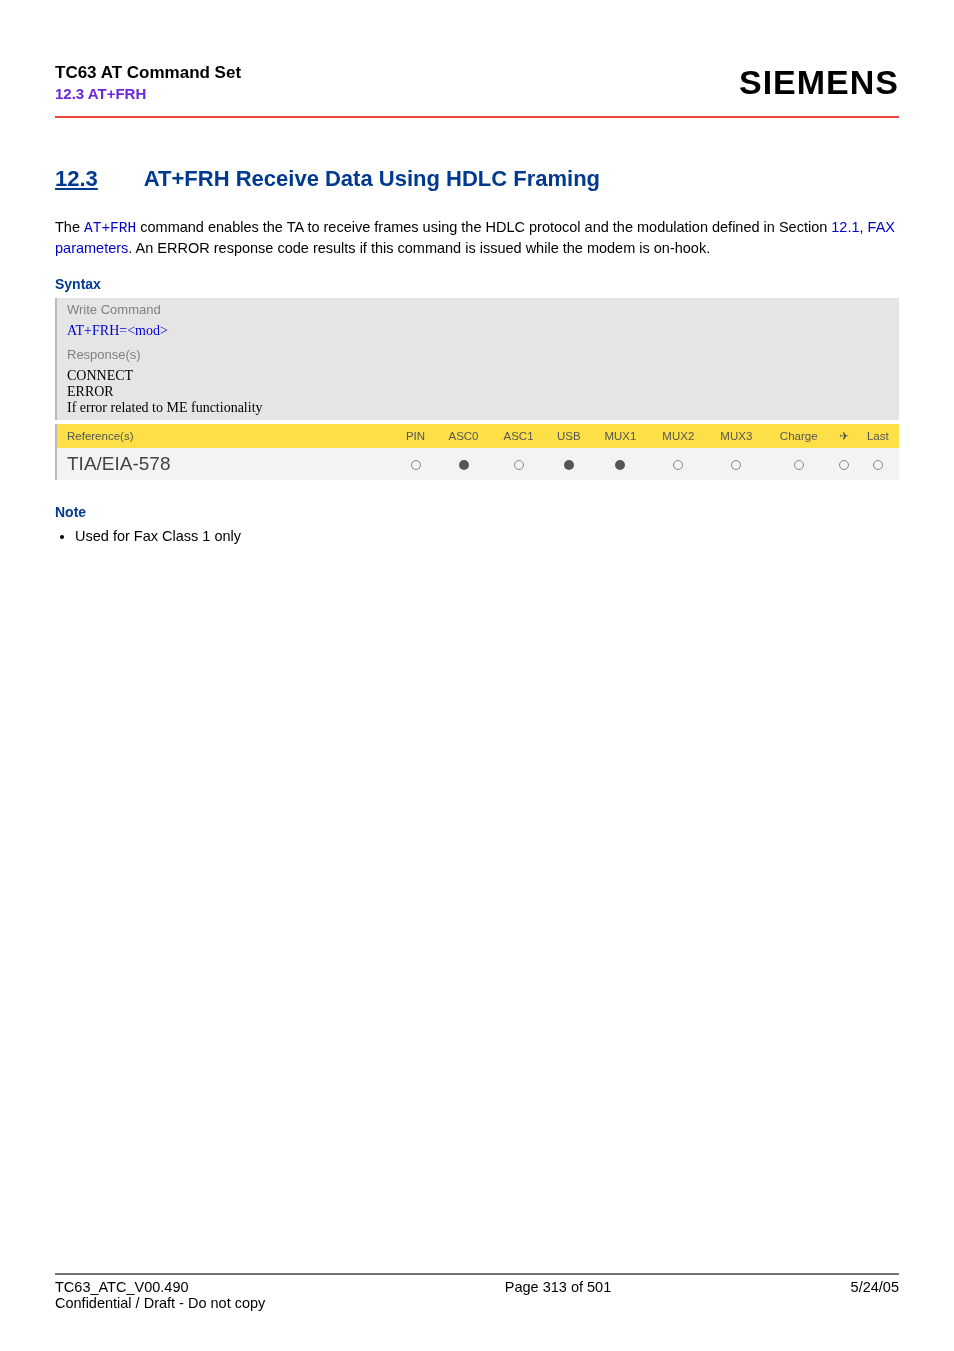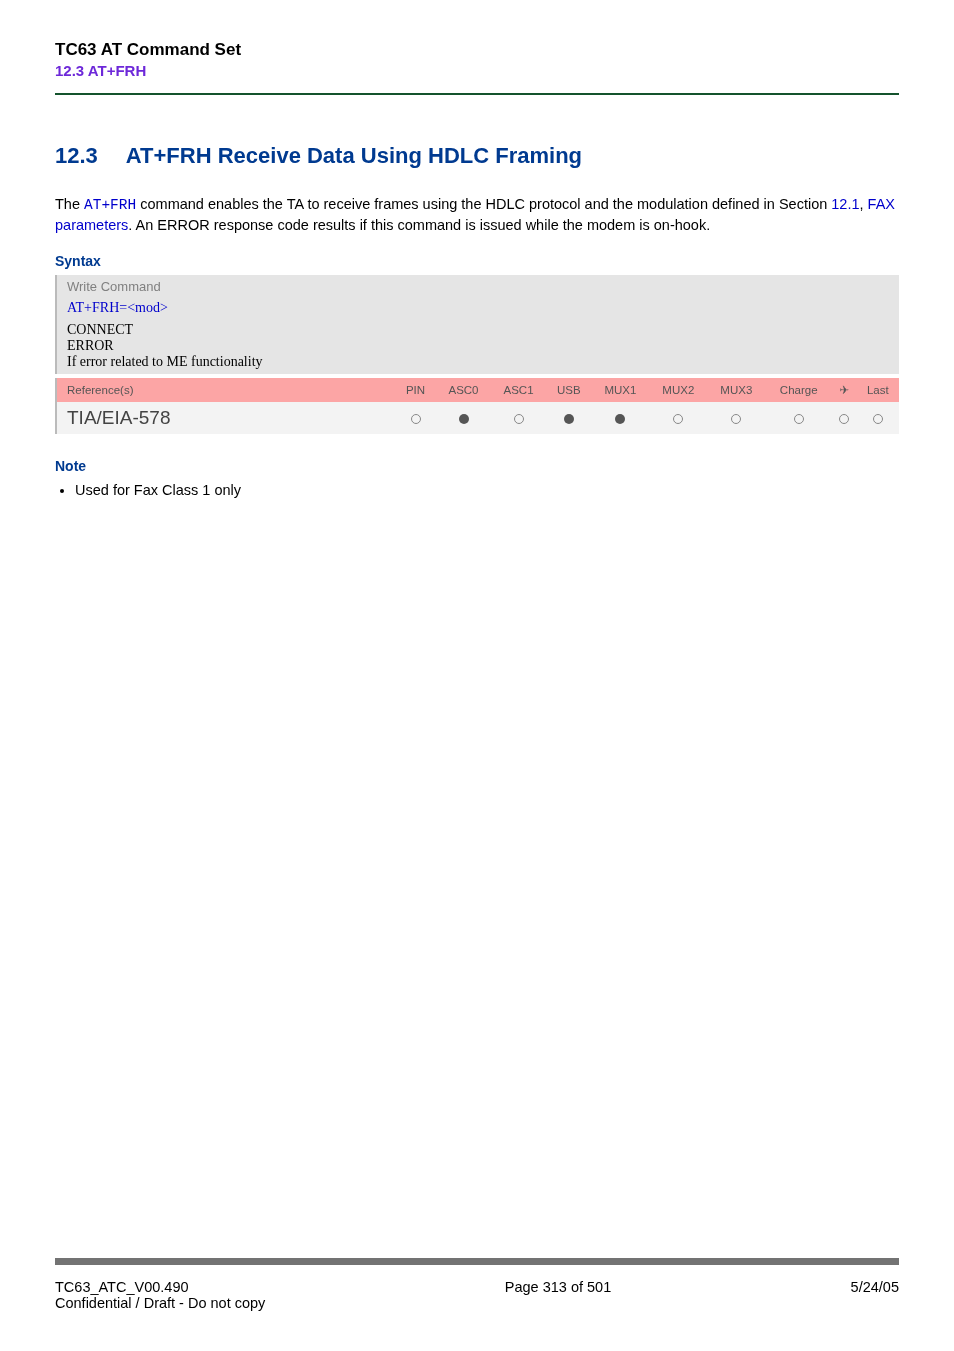--- a/index.html
+++ b/index.html
@@ -10,34 +10,35 @@
     background: #fff;
     color: #000;
     position: relative;
     padding: 40px 55px 0 55px;
   }
   .header {
     display: flex;
     justify-content: space-between;
     align-items: center;
     padding-bottom: 14px;
-    border-bottom: 2px solid #14532d;
+    border-bottom: 2px solid #ef4444;
+    margin-top: 23px;
   }
   .header-left { }
   .doc-title { font-size: 17px; font-weight: bold; color: #000; }
   .doc-section { font-size: 15px; font-weight: bold; color: #6d28d9; margin-top: 2px; }
   .brand { font-size: 34px; font-weight: 900; letter-spacing: 1px; color: #000; }
   .section-heading {
     font-size: 22px;
     font-weight: bold;
     color: #003a90;
     margin-top: 48px;
     margin-bottom: 26px;
   }
-  .section-heading .num { display:inline-block; margin-right: 28px; }
+  .section-heading .num { display:inline-block; margin-right: 46px; text-decoration: underline; }
   .body-text {
     font-size: 14.5px;
     line-height: 1.35;
     color: #000;
     margin-bottom: 18px;
   }
   .link { color: #0000cc; }
   .code-inline { font-family: "Courier New", monospace; color: #0000cc; }
   .subtitle {
     font-size: 14px;
@@ -62,69 +63,71 @@
     border-left: 2px solid #bbb;
     margin-top: 4px;
     font-size: 12px;
   }
   .ref-table th, .ref-table td {
     text-align: center;
     padding: 5px 3px;
     font-weight: normal;
     color: #000;
   }
-  .ref-table th { color: #555; background:#fca5a5; }
+  .ref-table th { color: #555; background:#fde047; }
   .ref-table .left { text-align: left; padding-left: 10px; }
   .ref-header-row th { font-size: 11.5px; }
   .ref-ref-col { width: 340px; }
   .ref-val-row td { font-size: 19px; color:#444; }
   .dot-filled { display:inline-block; width:10px; height:10px; border-radius:50%; background:#555; }
   .dot-empty  { display:inline-block; width:10px; height:10px; border-radius:50%; border:1.5px solid #888; }
   .note-list { margin: 8px 0 0 2px; font-size: 14.5px; }
   .note-list li { margin-left: 18px; }
   .footer {
     position: absolute;
     left: 55px; right: 55px;
     bottom: 40px;
-    border-top: 7px solid #737373;
-    padding-top: 14px;
+    border-top: 2px solid #737373;
+    padding-top: 4px;
     font-size: 14.5px;
     display: flex;
     justify-content: space-between;
   }
   .footer-left { }
   .footer-center { text-align: center; flex:1; }
   .footer-right { text-align: right; }
   .airplane { font-family: Arial, sans-serif; }
 </style>
 </head>
 <body>
 
 <div class="header">
   <div class="header-left">
     <div class="doc-title">TC63 AT Command Set</div>
     <div class="doc-section">12.3 AT+FRH</div>
   </div>
+  <div class="brand">SIEMENS</div>
 </div>
 
 <h2 class="section-heading">
   <span class="num">12.3</span><span>AT+FRH   Receive Data Using HDLC Framing</span>
 </h2>
 
 <p class="body-text">
   <span>The </span><span class="code-inline">AT+FRH</span><span> command enables the TA to receive frames using the HDLC protocol and the modulation defined in Section </span><span class="link">12.1</span><span>, </span><span class="link">FAX parameters</span><span>. An ERROR response code results if this command is issued while the modem is on-hook.</span>
 </p>
 
 <div class="subtitle">Syntax</div>
 
 <div class="syntax-box">
   <div class="sb-row sb-label">Write Command</div>
   <div class="sb-code">
     <span class="blue">AT+FRH=</span><span class="blue">&lt;mod&gt;</span>
   </div>
+  <div class="sb-row sb-label">Response(s)</div>
   <div class="sb-code">
     <div>CONNECT</div>
     <div>ERROR</div>
     <div>If error related to ME functionality</div>
   </div>
 </div>
 
 <table class="ref-table">
   <tbody>
       <tr class="ref-header-row">

